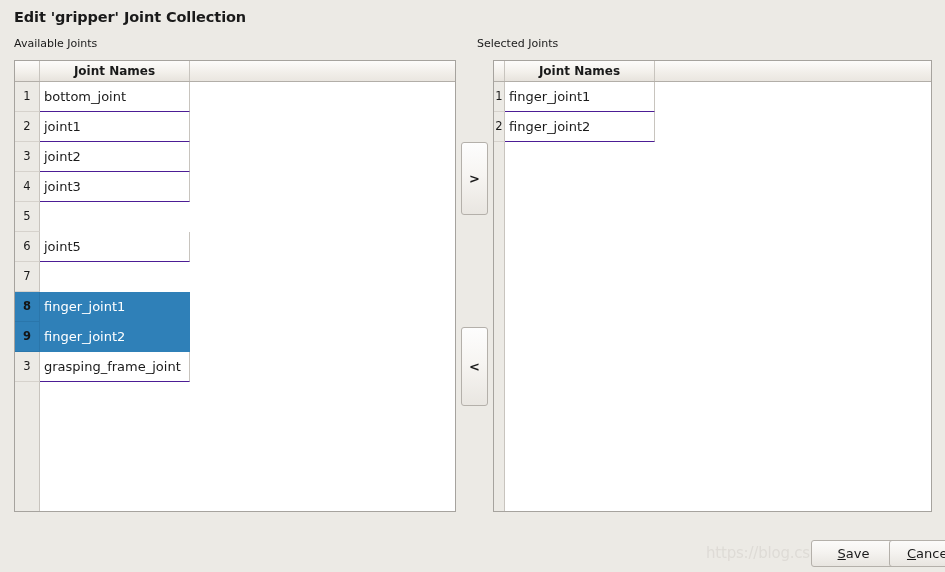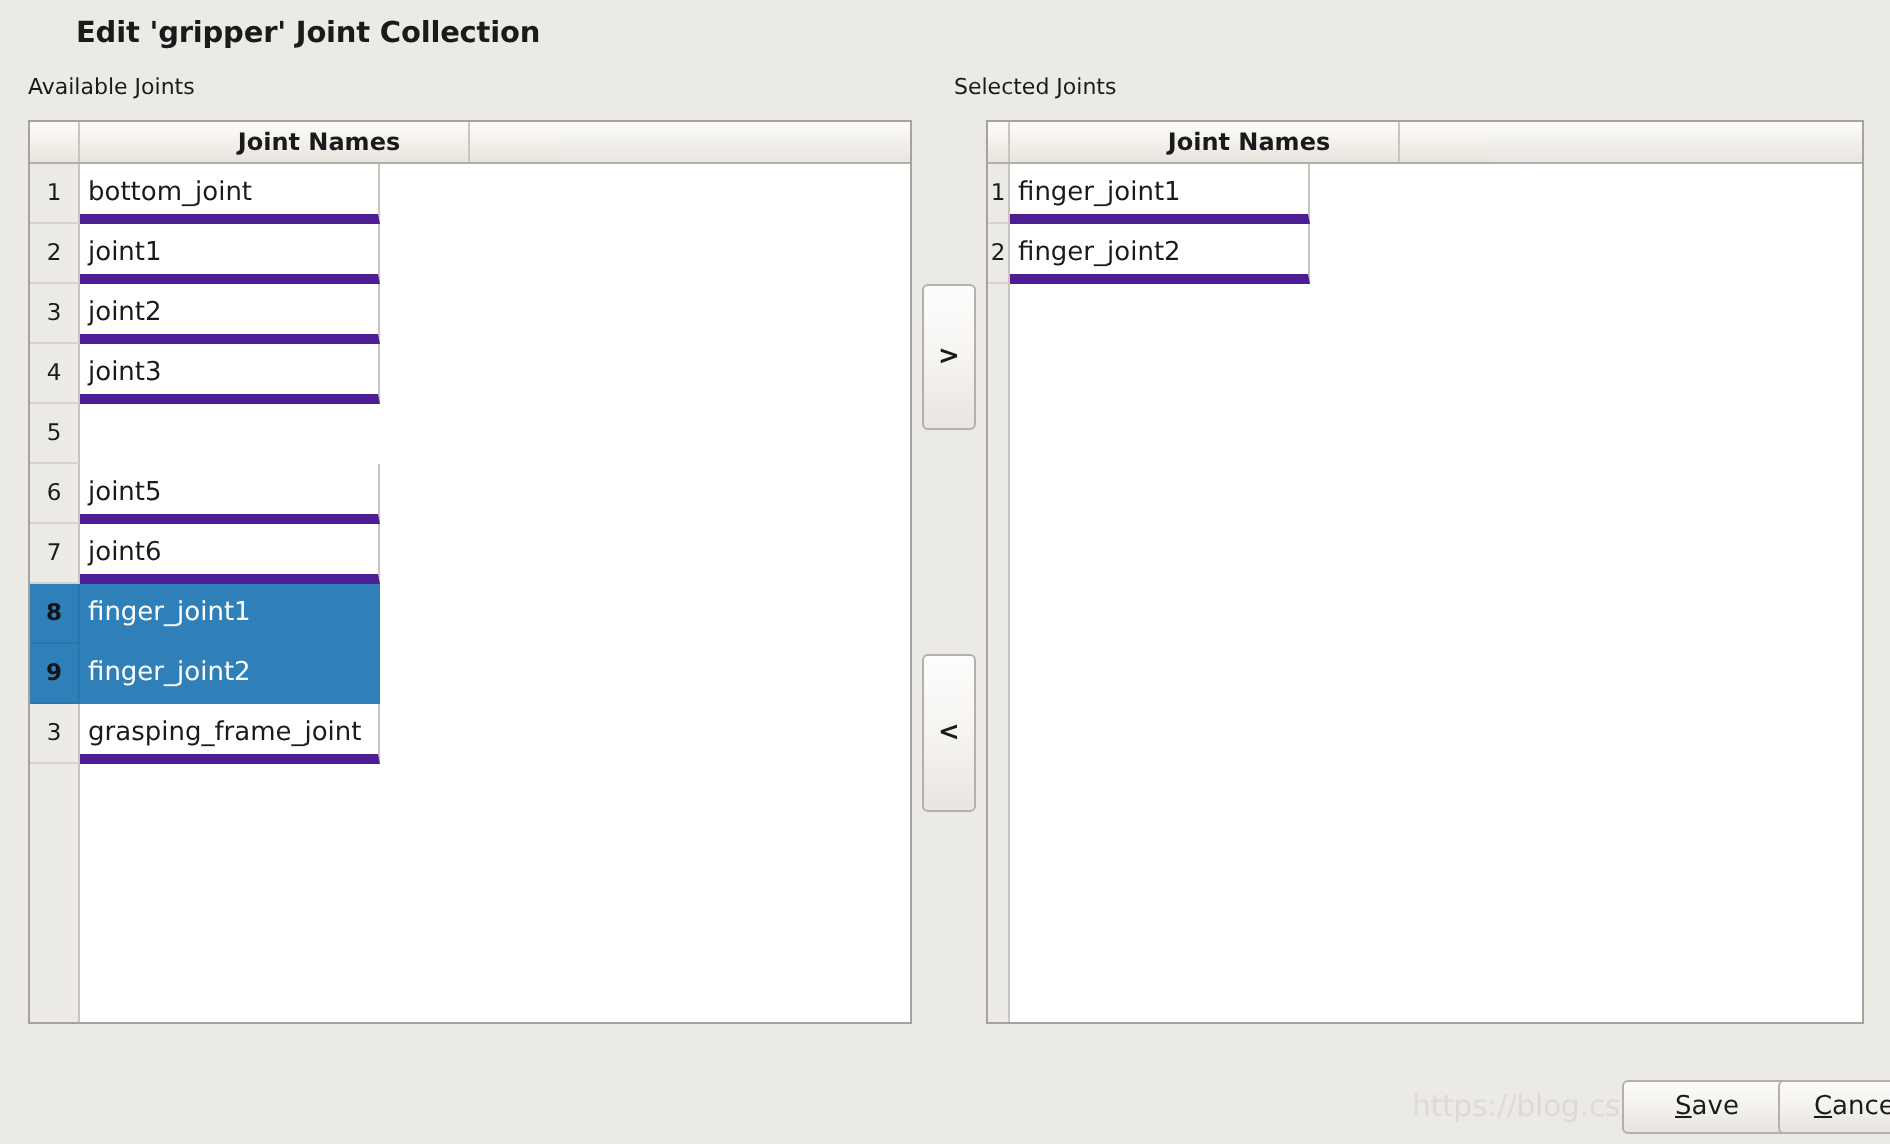--- a/index.html
+++ b/index.html
@@ -20,21 +20,20 @@
 
   
   .dialog-title {
     position: absolute;
     left: 14px;
     top: 9px;
     font-size: 14.5px;
     font-weight: bold;
     letter-spacing: -0.1px;
     white-space: nowrap;
-    margin-left: 24px;
   }
   .panel-label {
     position: absolute;
     font-size: 11px;
     font-weight: normal;
     white-space: nowrap;
   }
   #label-available { left: 14px; top: 37px; }
   #label-selected  { left: 477px; top: 37px; }
 
@@ -57,21 +56,20 @@
     width: 439px;
     height: 452px;
   }
 
   
   .table-header {
     display: flex;
     height: 21px;
     background: linear-gradient(to bottom, #fdfcfb 0%, #f3f0eb 55%, #e7e3dd 100%);
     border-bottom: 1px solid #b2aea8;
-    gap: 45px;
   }
   .th-gutter {
     flex: 0 0 auto;
     border-right: 1px solid #c8c4be;
     background: linear-gradient(to bottom, #fdfcfb 0%, #f3f0eb 55%, #e7e3dd 100%);
   }
   .th-name {
     flex: 0 0 auto;
     text-align: center;
     font-size: 12px;
@@ -128,21 +126,21 @@
   }
   .td-name {
     flex: 0 0 auto;
     font-size: 13px;
     line-height: 29px;
     padding-left: 4px;
     white-space: nowrap;
     overflow: hidden;
     background: #ffffff;
     border-right: 1px solid #c8c4be;
-    border-bottom: 5px solid #4c1d95;
+    border-bottom: 1px solid #4c1d95;
   }
   #panel-available .td-gutter { width: 25px; }
   #panel-available .td-name   { width: 150px; }
   #panel-selected  .td-gutter { width: 11px; }
   #panel-selected  .td-name   { width: 150px; }
 
   .trow.selected .td-name {
     background: #2f80b8;
     color: #ffffff;
     border-bottom-color: #2f80b8;
@@ -244,21 +242,20 @@
         </div>
         <div class="trow">
           <div class="td-gutter">5</div>
         </div>
         <div class="trow">
           <div class="td-gutter">6</div>
           <div class="td-name">joint5</div>
         </div>
         <div class="trow">
           <div class="td-gutter">7</div>
-          <div class="td-name">joint6</div>
         </div>
         <div class="trow selected">
           <div class="td-gutter">8</div>
           <div class="td-name">finger_joint1</div>
         </div>
         <div class="trow selected">
           <div class="td-gutter">9</div>
           <div class="td-name">finger_joint2</div>
         </div>
         <div class="trow">

